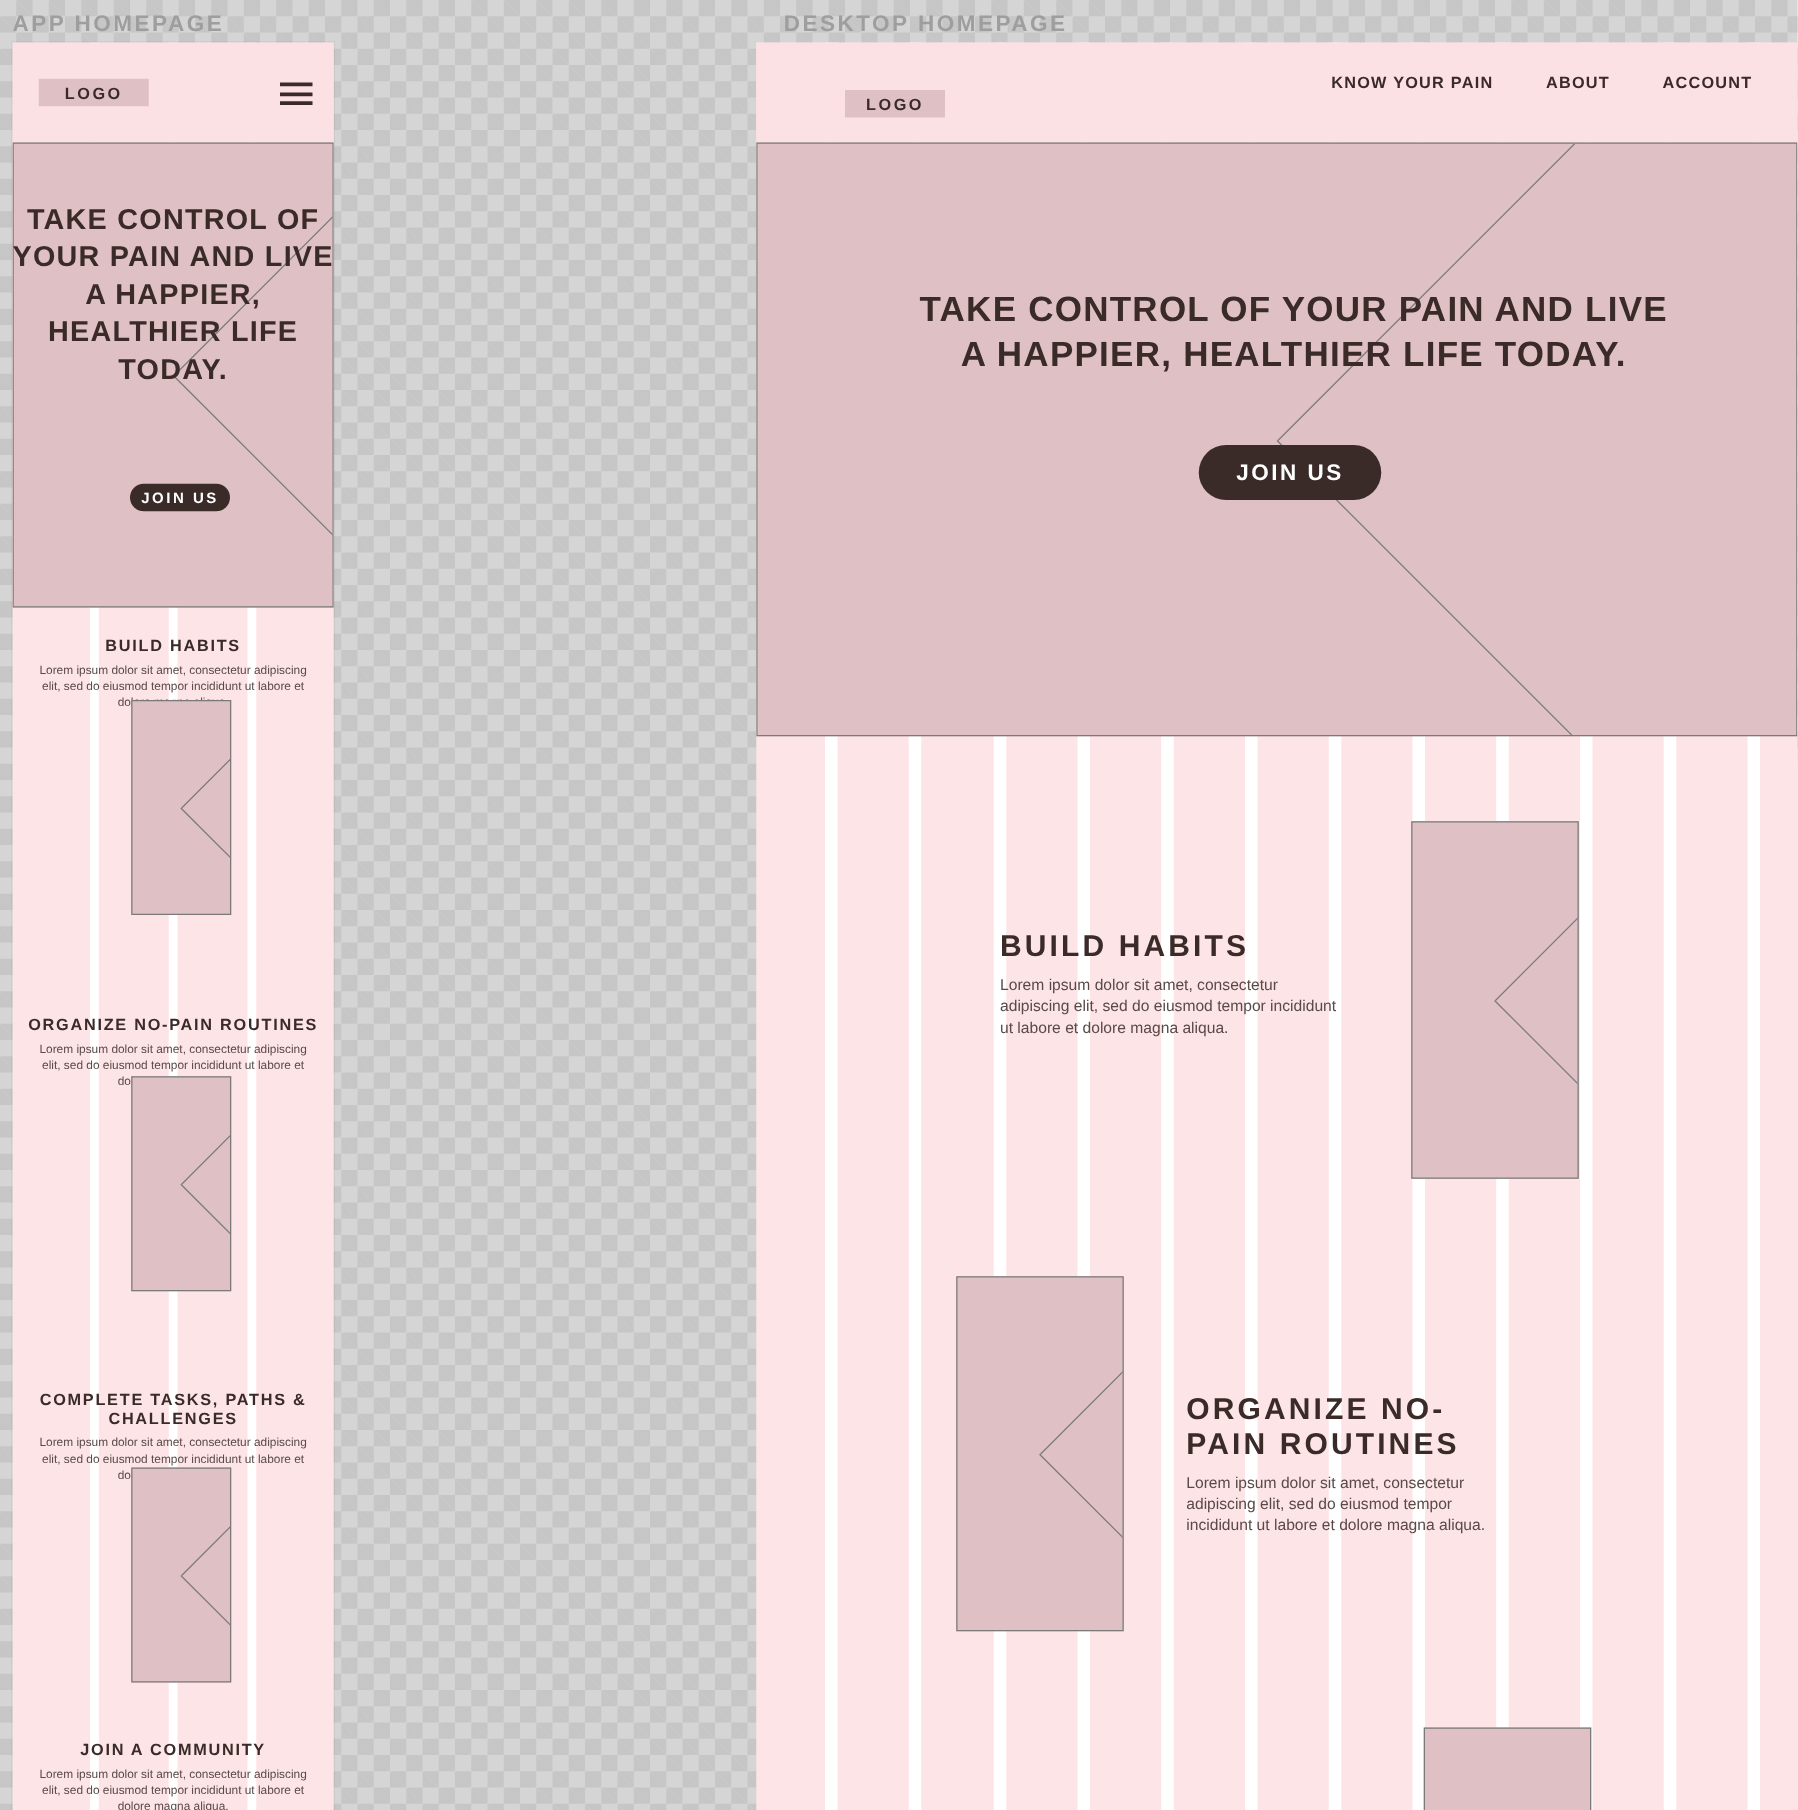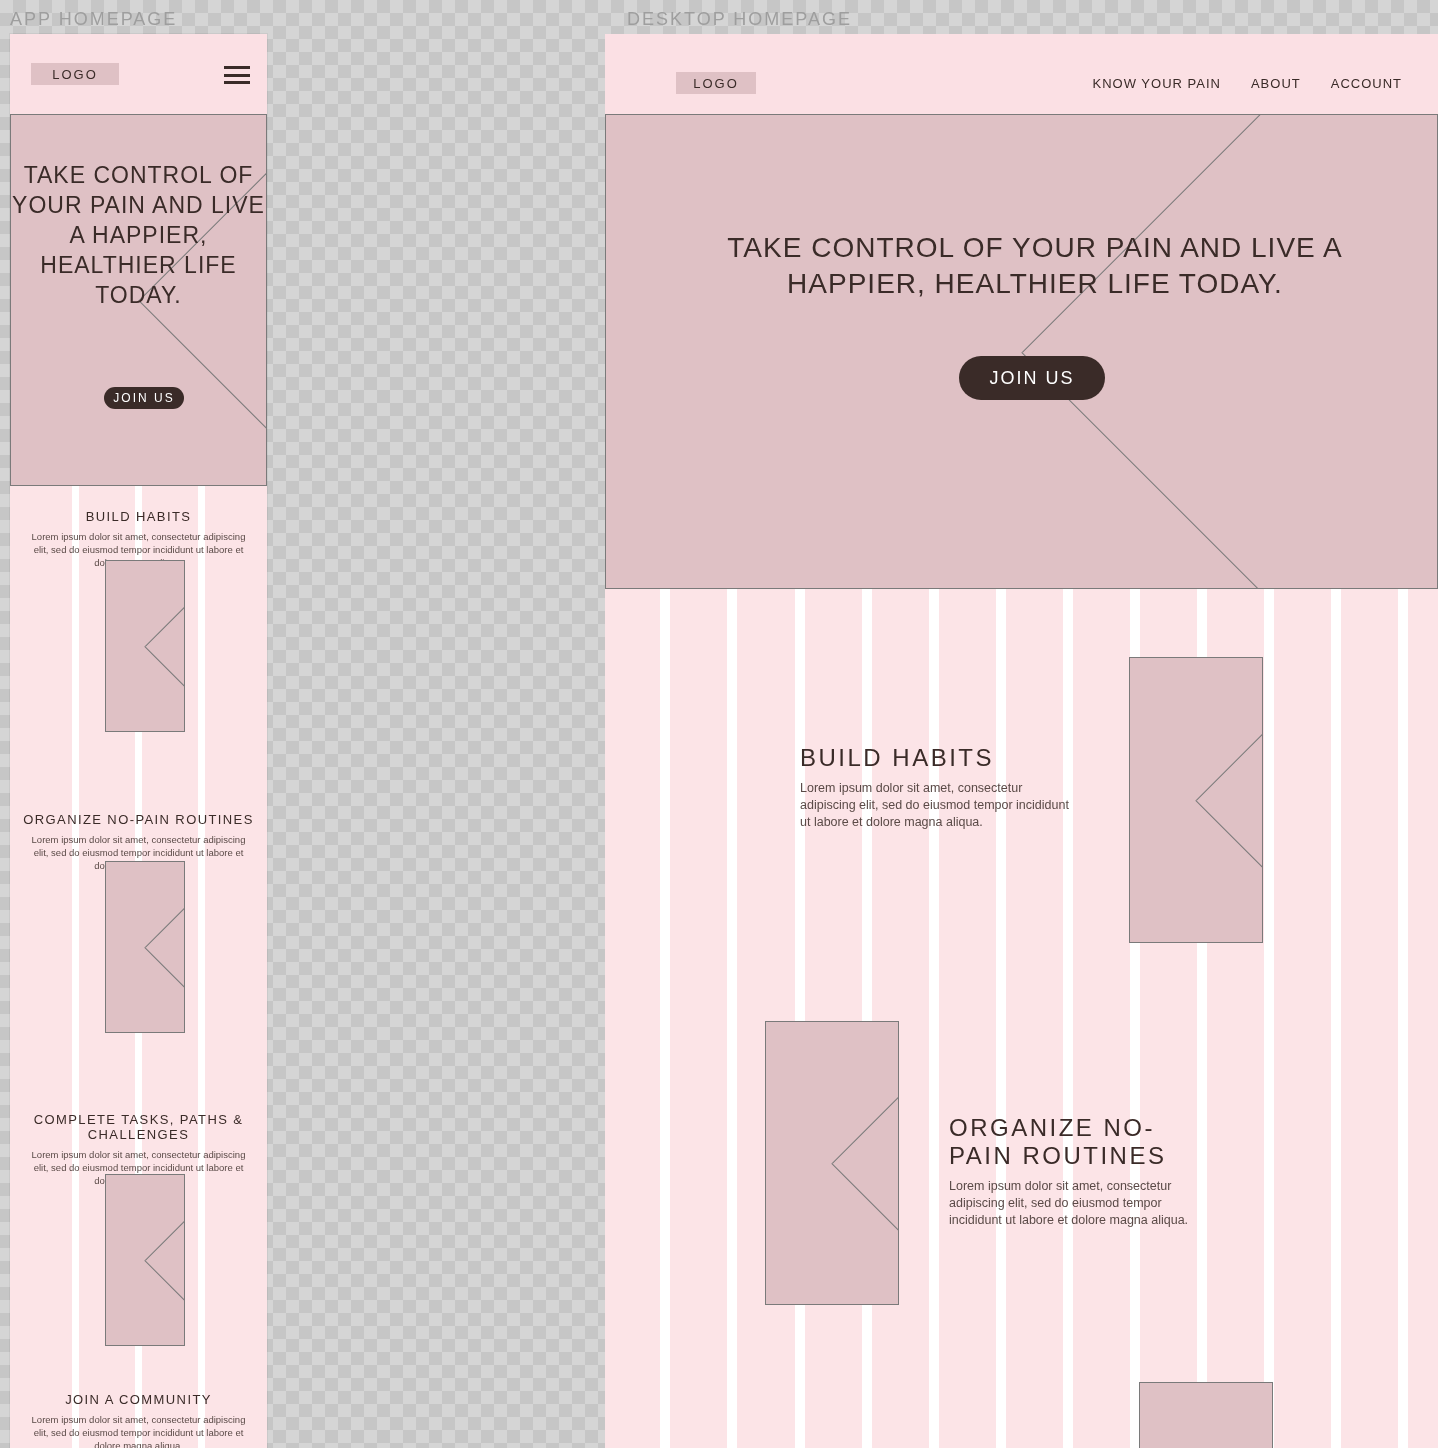--- a/index.html
+++ b/index.html
@@ -84,21 +84,21 @@
     background: var(--dark);
     color: #fff;
     border-radius: 999px;
     font-size: 14px;
     letter-spacing: 2px;
     display: flex;
     align-items: center;
     justify-content: center;
   }
 
-  .uc { text-transform: uppercase; }
+  .uc { text-transform: uppercase; font-weight: bold; }
 
   
 
   #app-frame {
     position: absolute;
     left: 10px;
     top: 34px;
     width: 257px;
     height: 1414px;
     background: var(--light-pink);
@@ -216,23 +216,23 @@
     background: var(--light-pink-b);
   }
 
   #desk-hero-ph { left: 0; top: 80px; width: 100%; height: 475px; }
 
   #desk-logo  { left: 71px;  top: 38px; width: 80px; height: 22px; }
 
   #desk-nav {
     position: absolute;
     right: 36px;
-    top: 42px;
+    top: 24px;
     display: flex;
-    gap: 30px;
+    gap: 42px;
     font-size: 13px;
     letter-spacing: 1px;
   }
   #desk-nav span { cursor: pointer; }
 
   #desk-hero-text {
     position: absolute;
     left: 120px;
     top: 196px;
     width: 620px;

